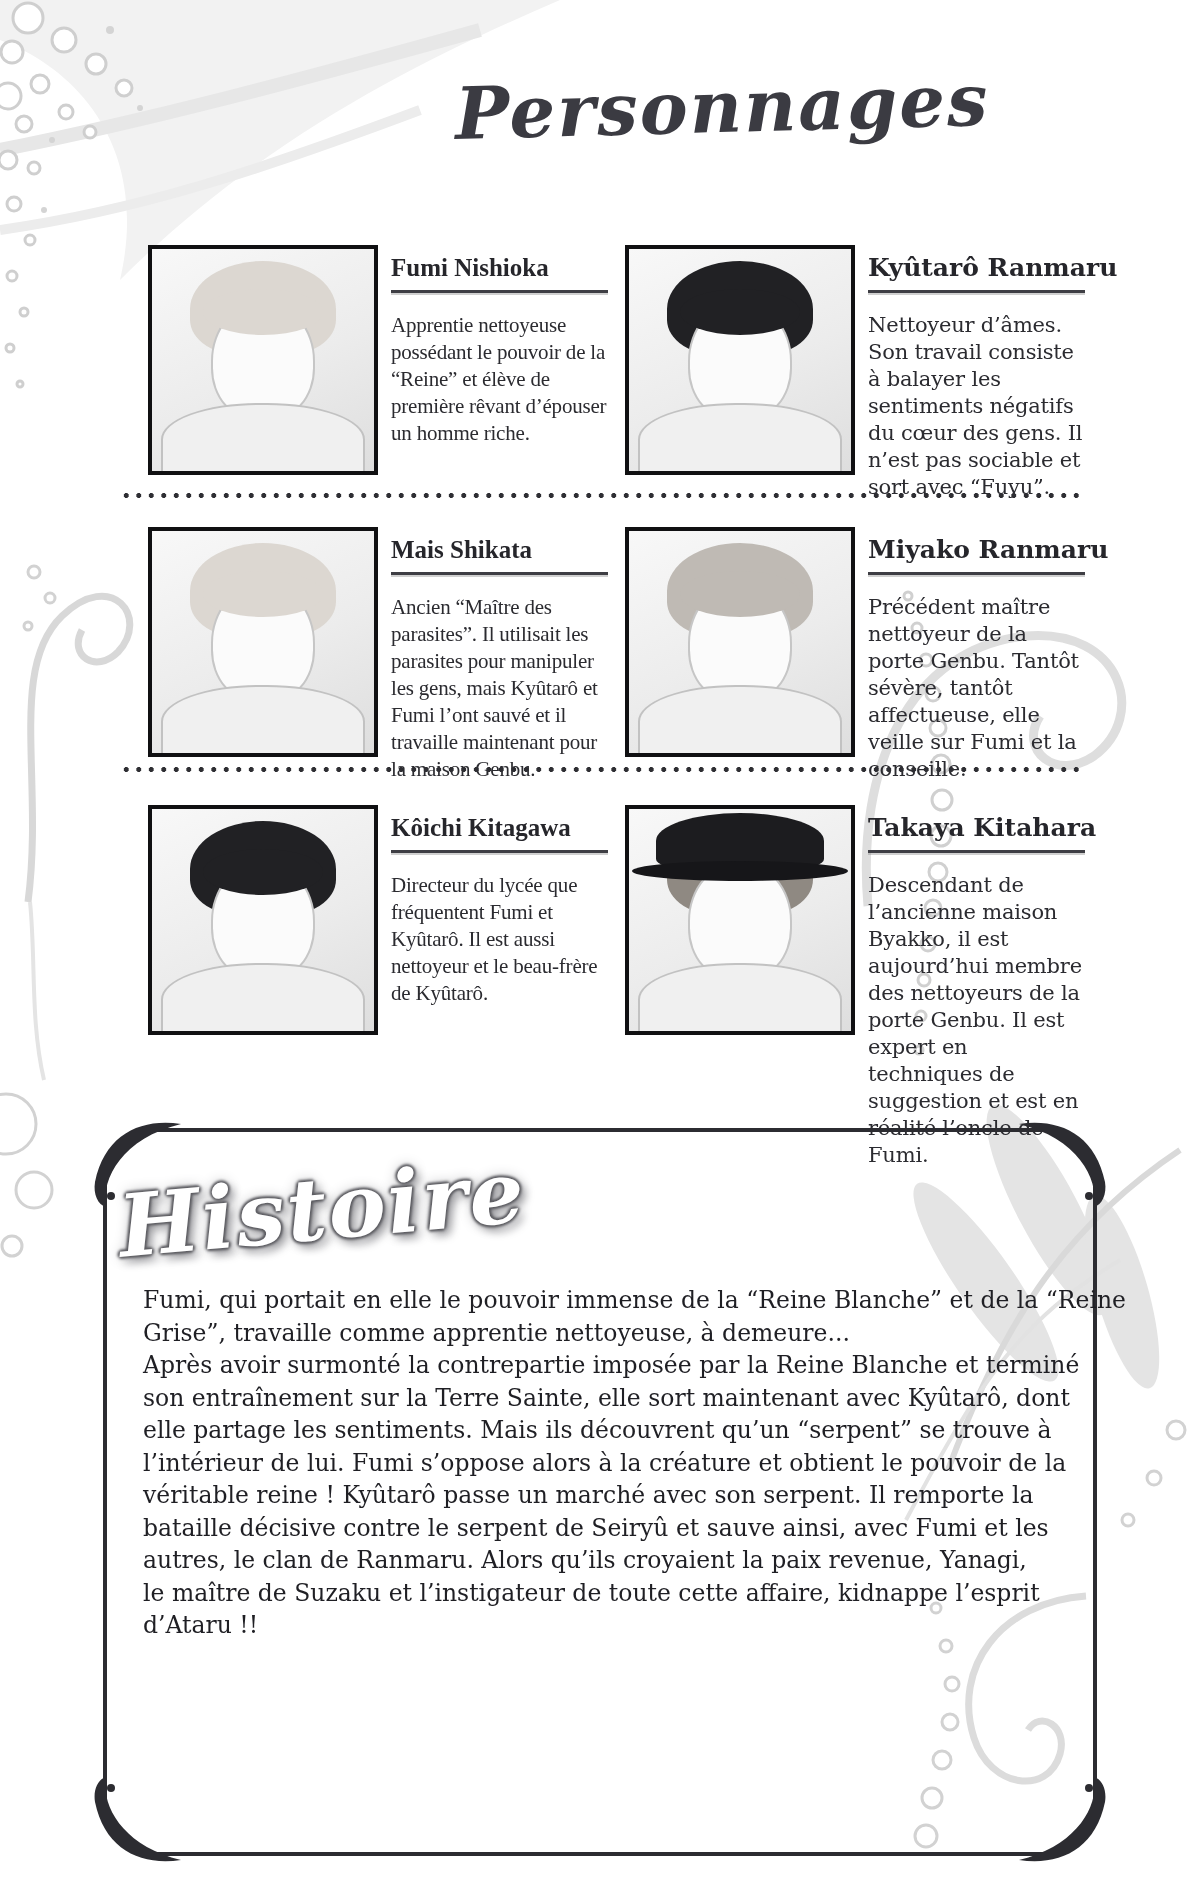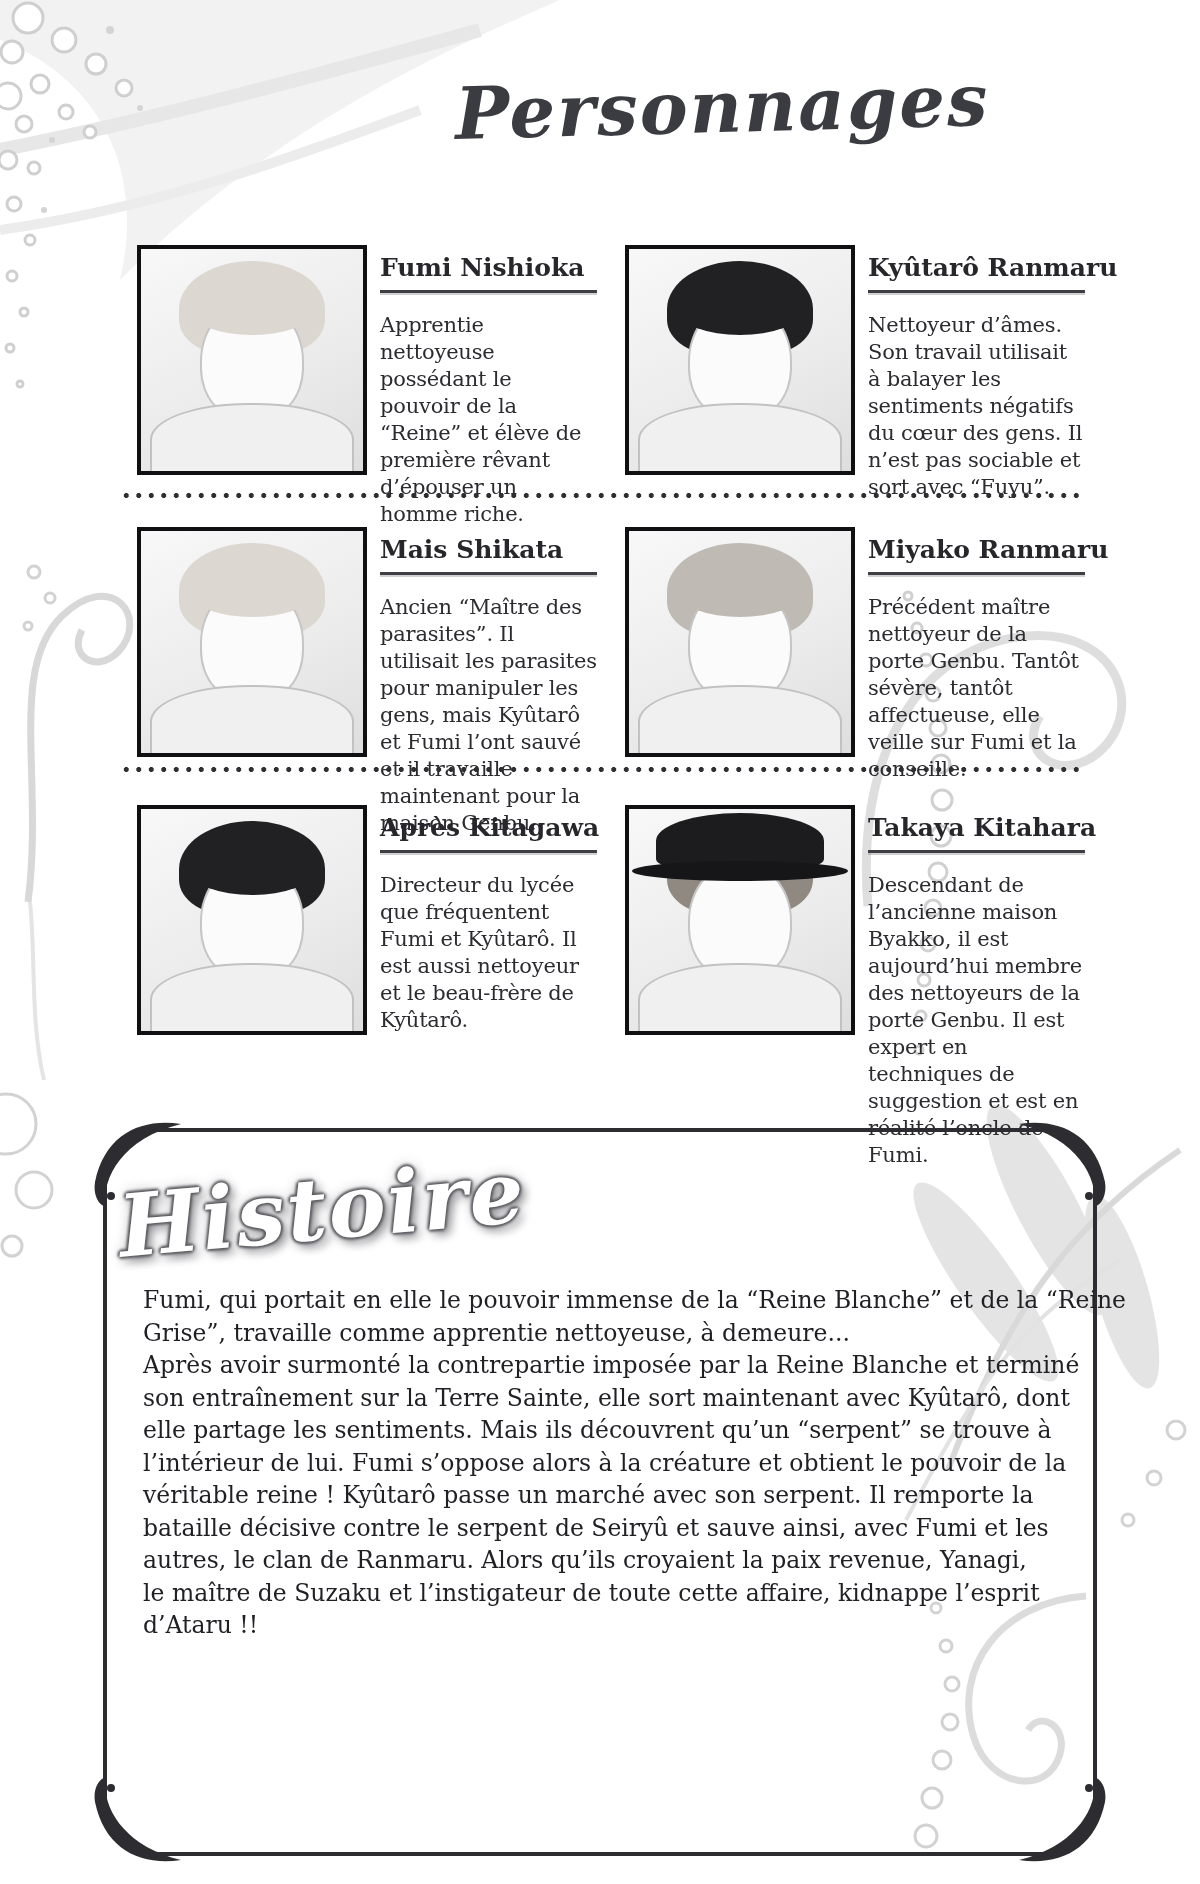--- a/index.html
+++ b/index.html
@@ -15,21 +15,21 @@
   
   .page-title {
     position:absolute; left:455px; top:64px; z-index:2;
     font-size:72px; font-style:italic; font-weight:bold;
     color:#3b3b42; letter-spacing:2px; transform:rotate(-1.5deg);
   }
 
   
   .entry { position:absolute; z-index:1; width:470px; height:250px; }
   .row1 { top:245px; } .row2 { top:527px; } .row3 { top:805px; }
-  .colL { left:137px; } .colR { left:625px; }
+  .colL { left:148px;font-family:Liberation Serif, serif; } .colR { left:625px; }
 
   .portrait {
     position:absolute; left:0; top:0; width:230px; height:230px;
     border:4px solid #101012; overflow:hidden;
     background:linear-gradient(155deg,#f8f8f8 0%,#ececec 55%,#dedede 100%);
   }
   .hair      { position:absolute; left:50%; top:12px; width:146px; height:96px; margin-left:-73px; border-radius:54% 54% 42% 42%; }
   .face      { position:absolute; left:50%; top:52px; width:104px; height:120px; margin-left:-52px; background:#fbfbfb; border:2px solid #c6c6c6; border-radius:50% 50% 44% 44%; }
   .shoulders { position:absolute; left:50%; bottom:-8px; width:204px; height:76px; margin-left:-102px; background:#f0f0f0; border:2px solid #c2c2c2; border-radius:48% 48% 0 0; }
   .fringe    { position:absolute; left:50%; top:40px; width:120px; height:46px; margin-left:-60px; border-radius:50%; }
@@ -196,21 +196,21 @@
   <div class="entry row1 colR">
     <div class="portrait">
       <div class="hair h-dark"></div>
       <div class="face"></div>
       <div class="fringe f-dark"></div>
       <div class="shoulders"></div>
     </div>
     <div class="info">
       <div class="char-name">Kyûtarô Ranmaru</div>
       <div class="name-underline"></div>
-      <div class="char-desc">Nettoyeur d’âmes. Son travail utilisait à balayer les sentiments négatifs du cœur des gens. Il n’est pas sociable et sort avec “Fuyu”.</div>
+      <div class="char-desc">Nettoyeur d’âmes. Son travail consiste à balayer les sentiments négatifs du cœur des gens. Il n’est pas sociable et sort avec “Fuyu”.</div>
     </div>
   </div>
 
   <div class="dot-sep sep1"></div>
 
   <div class="entry row2 colL">
     <div class="portrait">
       <div class="hair h-light"></div>
       <div class="face"></div>
       <div class="fringe f-light"></div>
@@ -240,21 +240,21 @@
   <div class="dot-sep sep2"></div>
 
   <div class="entry row3 colL">
     <div class="portrait">
       <div class="hair h-dark"></div>
       <div class="face"></div>
       <div class="fringe f-dark"></div>
       <div class="shoulders"></div>
     </div>
     <div class="info">
-      <div class="char-name">Après Kitagawa</div>
+      <div class="char-name">Kôichi Kitagawa</div>
       <div class="name-underline"></div>
       <div class="char-desc">Directeur du lycée que fréquentent Fumi et Kyûtarô. Il est aussi nettoyeur et le beau-frère de Kyûtarô.</div>
     </div>
   </div>
 
   <div class="entry row3 colR">
     <div class="portrait">
       <div class="hair h-mid"></div>
       <div class="face"></div>
       <div class="shoulders"></div>

